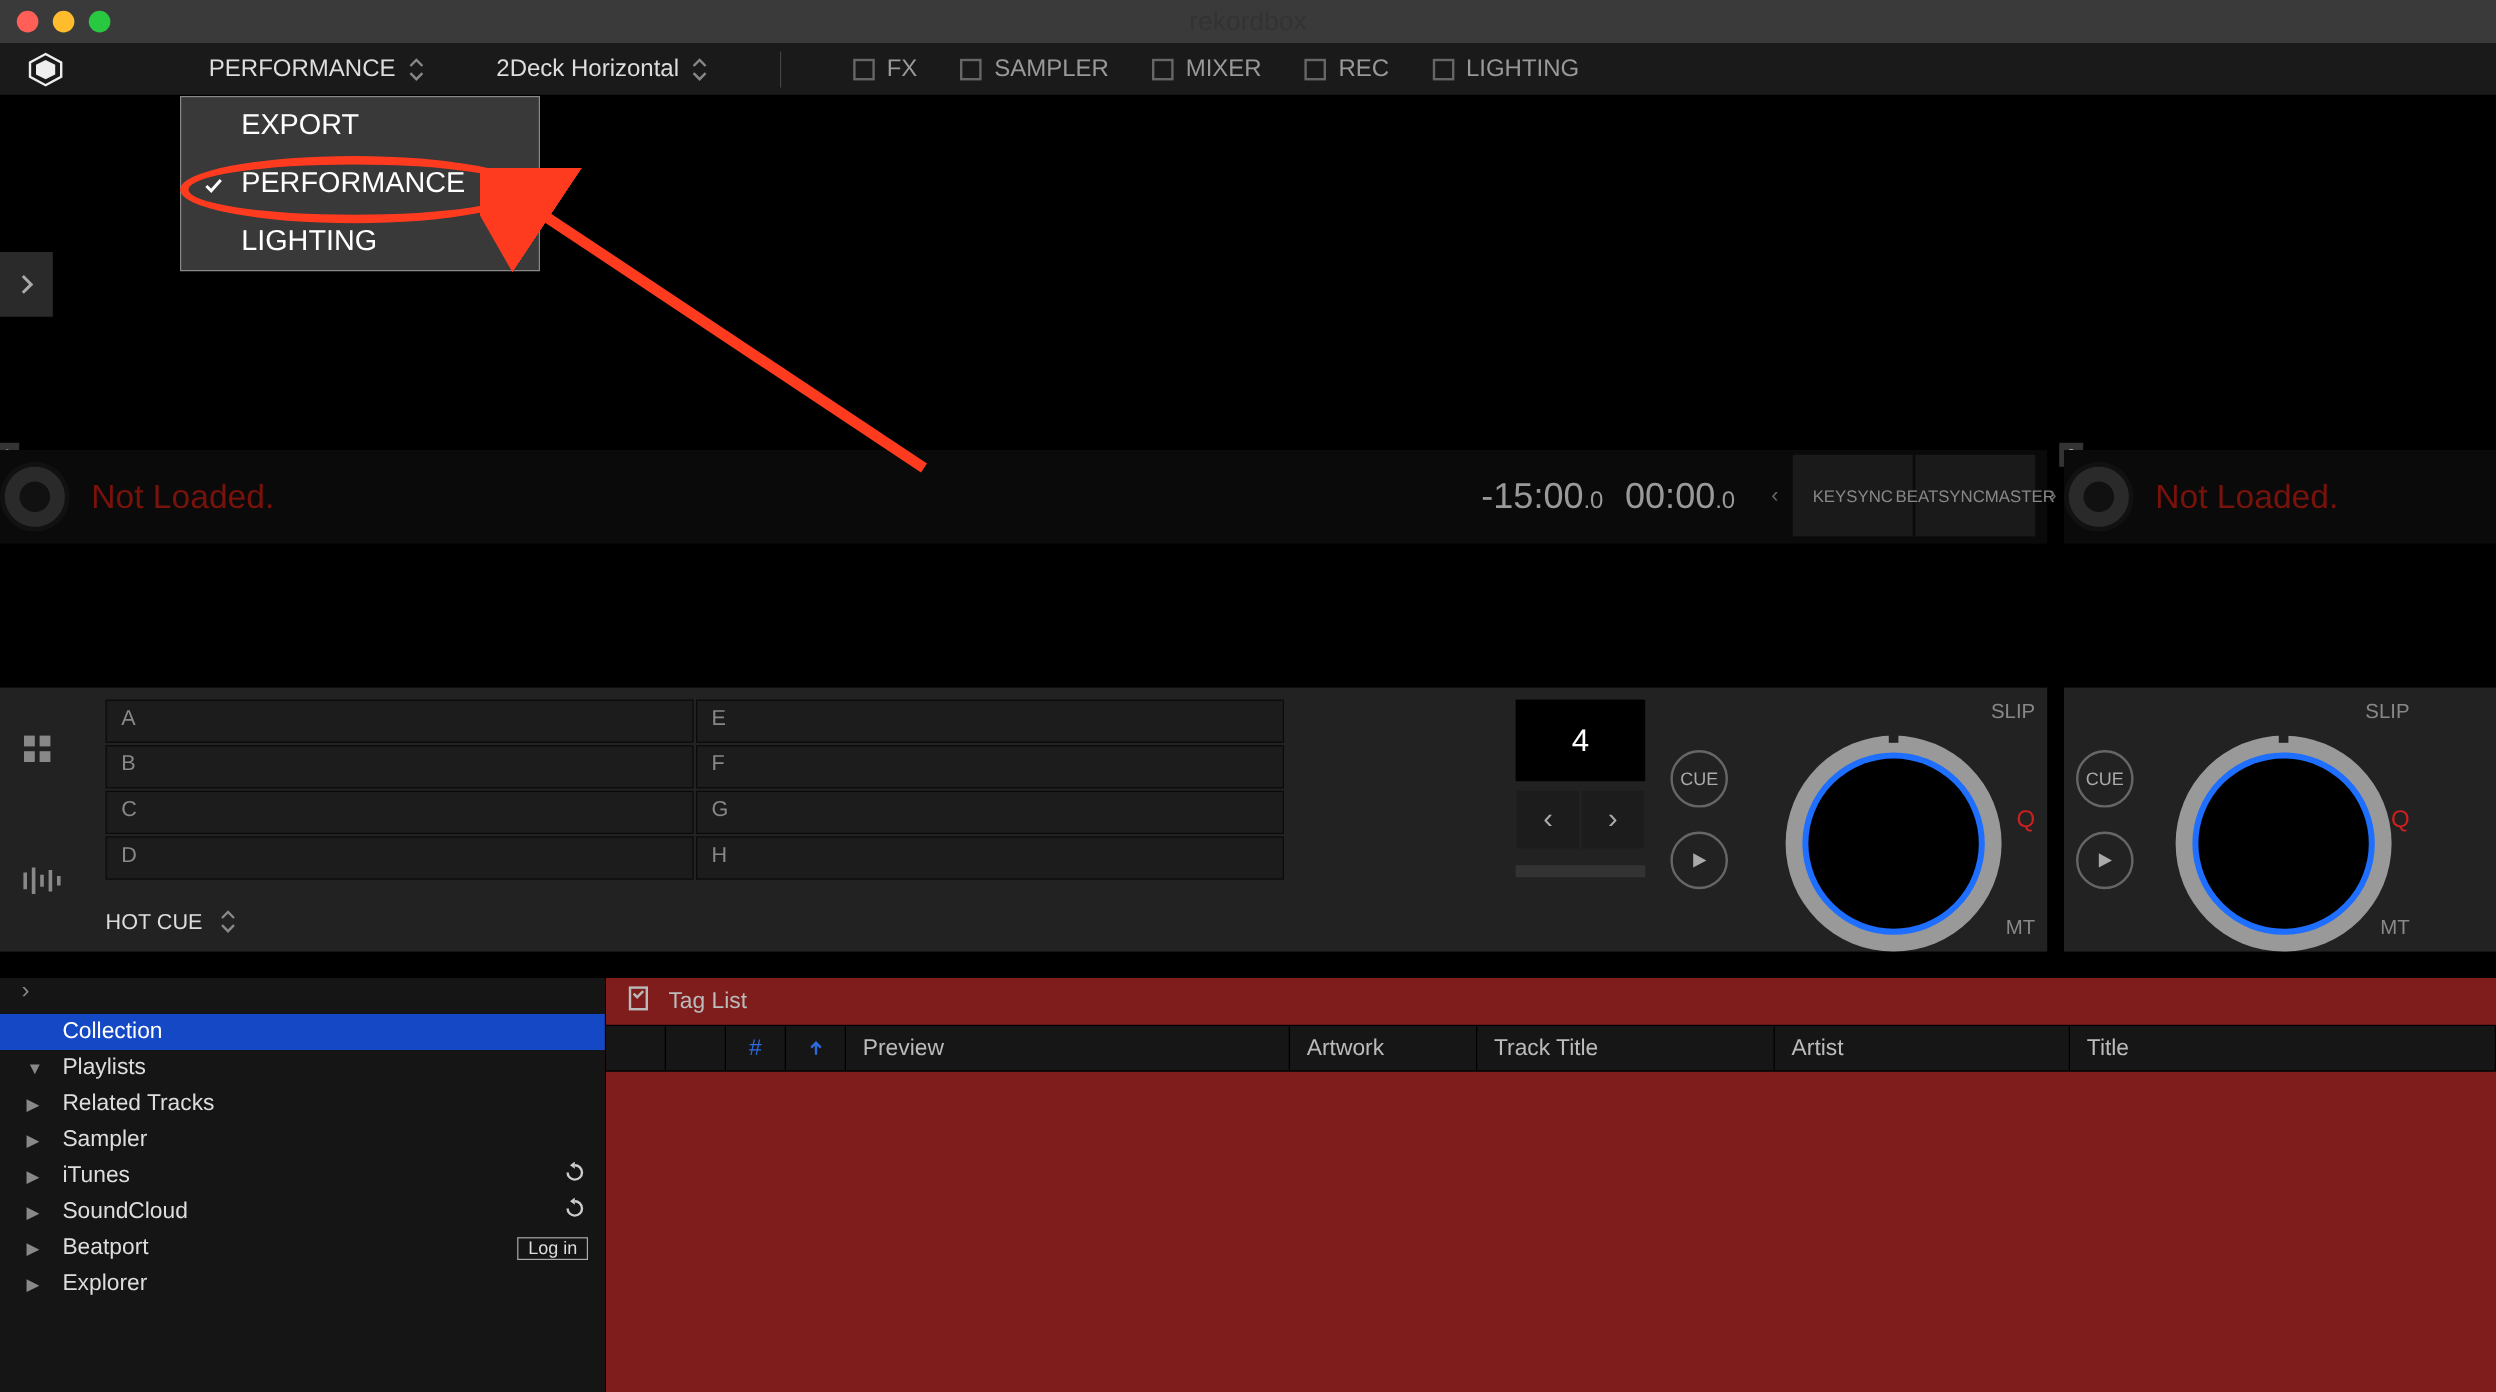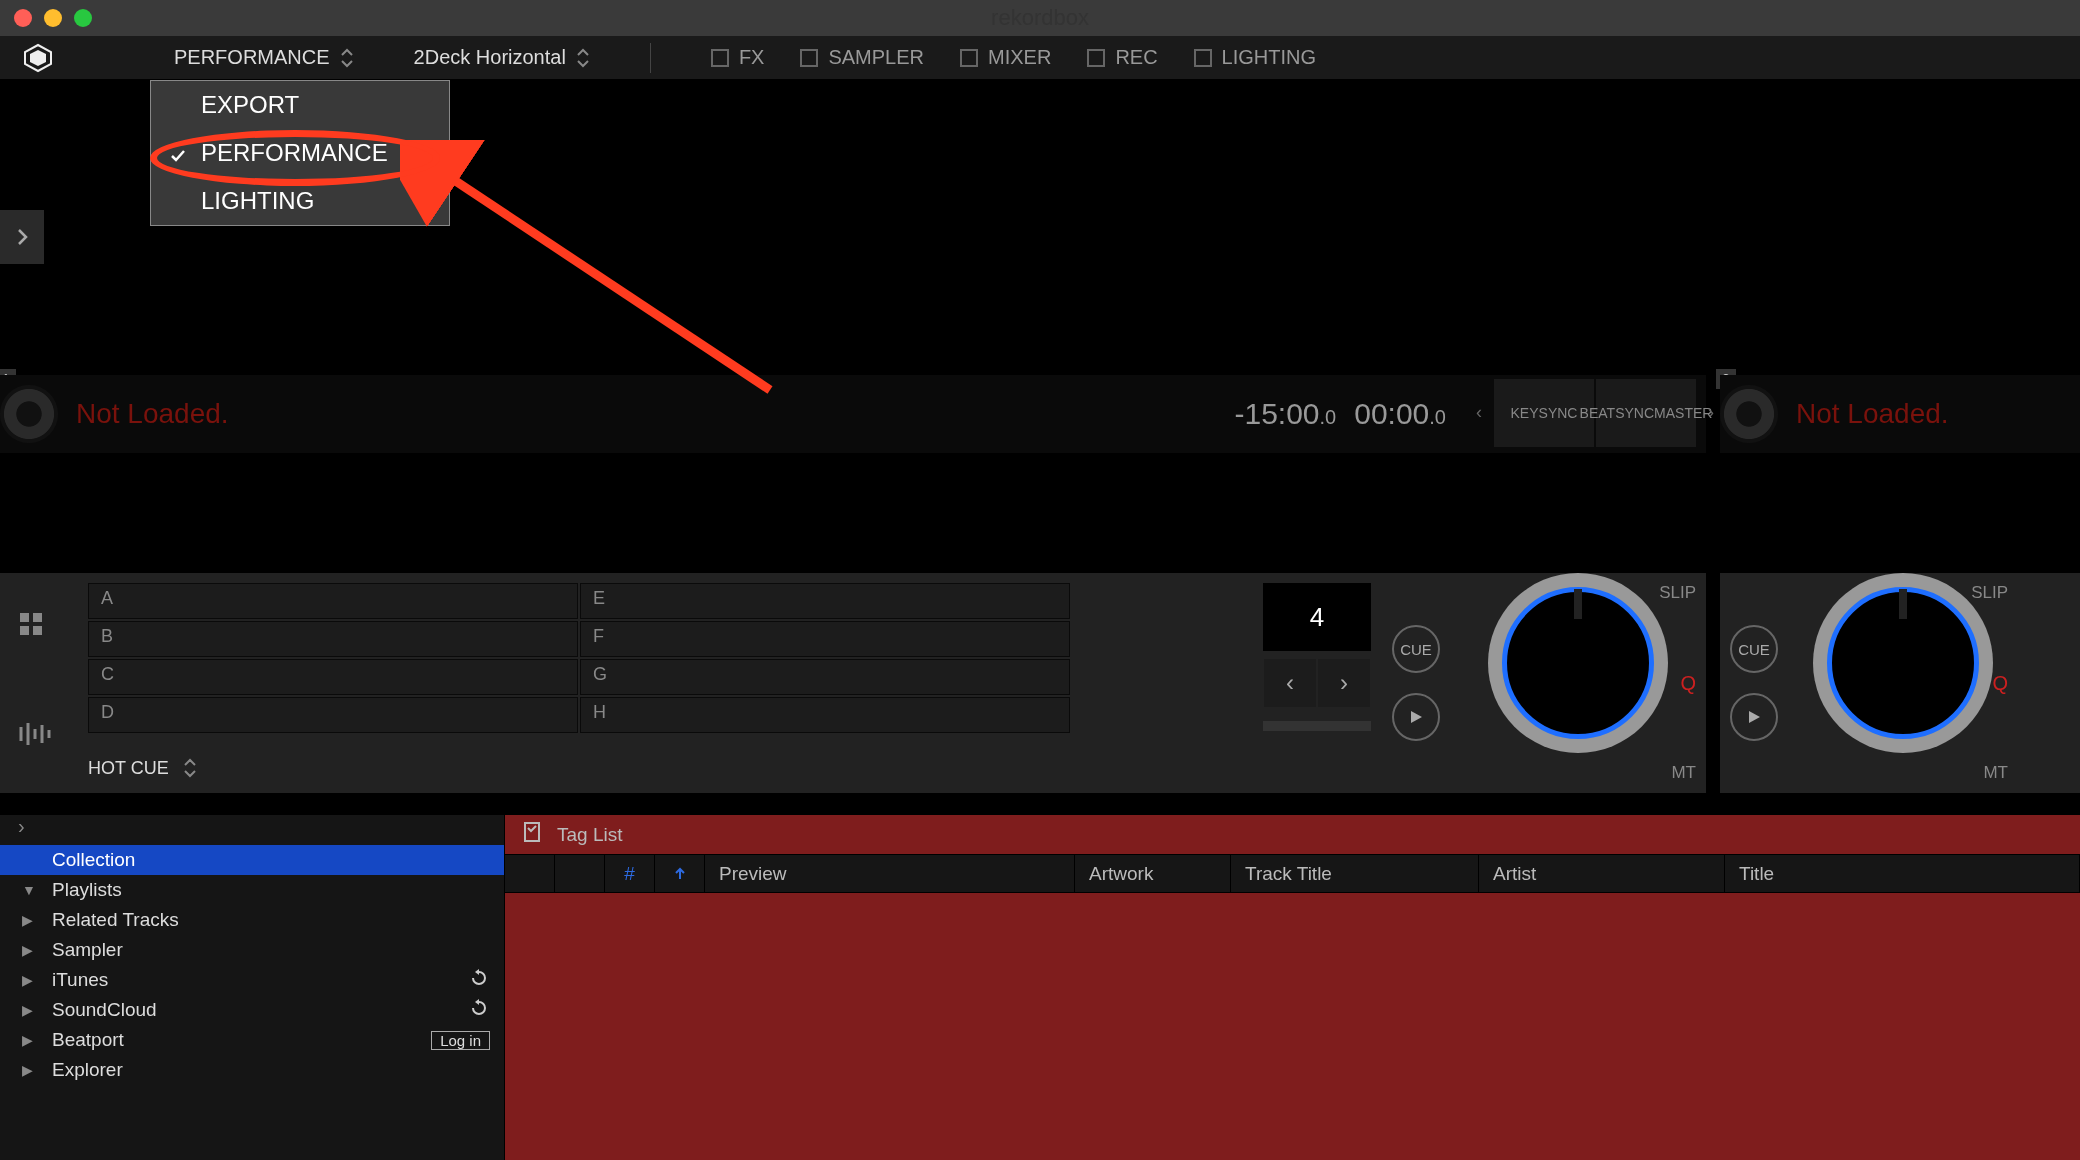--- a/index.html
+++ b/index.html
@@ -63,21 +63,21 @@
 .hotcue-grid-icon { position: absolute; left: 18px; top: 38px; }
 .hotcue-wave-icon { position: absolute; left: 18px; top: 148px; }
 .hotcue-dropdown { position: absolute; left: 88px; bottom: 14px; display: flex; align-items: center; gap: 14px; color: #ddd; font-size: 18px; }
 .beat-slot { width: 130px; display: flex; flex-direction: column; align-items: center; padding-top: 10px; gap: 8px; }
 .beat-display { width: 108px; height: 68px; background: #000; color: #fff; font-size: 26px; display: flex; align-items: center; justify-content: center; }
 .beat-arrows { display: flex; gap: 2px; }
 .beat-arrow { width: 52px; height: 48px; background: #1c1c1c; display: flex; align-items: center; justify-content: center; color: #aaa; font-size: 24px; }
 .transport { width: 68px; display: flex; flex-direction: column; align-items: center; justify-content: center; gap: 20px; }
 .cue-btn { width: 48px; height: 48px; border: 2px solid #666; border-radius: 50%; color: #aaa; font-size: 15px; display: flex; align-items: center; justify-content: center; }
 .play-btn { width: 48px; height: 48px; border: 2px solid #666; border-radius: 50%; display: flex; align-items: center; justify-content: center; }
-.jog-panel { width: 256px; display: flex; align-items: flex-start; justify-content: center; position: relative; }
+.jog-panel { width: 256px; display: flex; align-items: flex-end; justify-content: center; position: relative; }
 .jog { width: 180px; height: 180px; border-radius: 50%; background: #999; display: flex; align-items: center; justify-content: center; }
 .jog-ring { width: 152px; height: 152px; border-radius: 50%; border: 5px solid #1e6eff; background: #000; }
 .jog-notch { position: absolute; top: 16px; width: 8px; height: 30px; background: #222; }
 .jog-labels { position: absolute; right: 10px; top: 10px; bottom: 10px; display: flex; flex-direction: column; justify-content: space-between; align-items: flex-end; font-size: 17px; }
 .slip { color: #888; }
 .q { color: #cc2020; font-size: 20px; }
 .mt { color: #888; }
 
 
 .deck2 .control-row { background: #222; }

